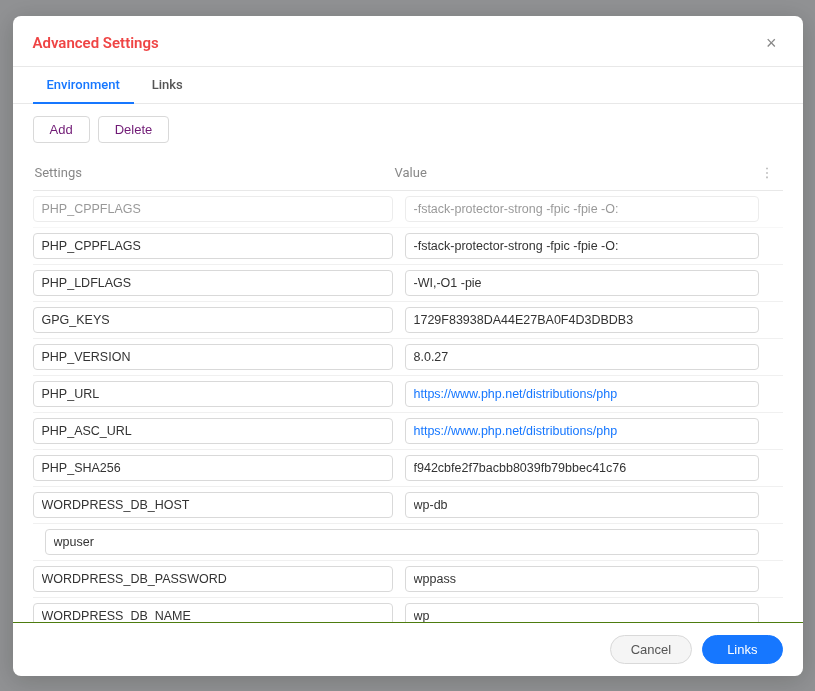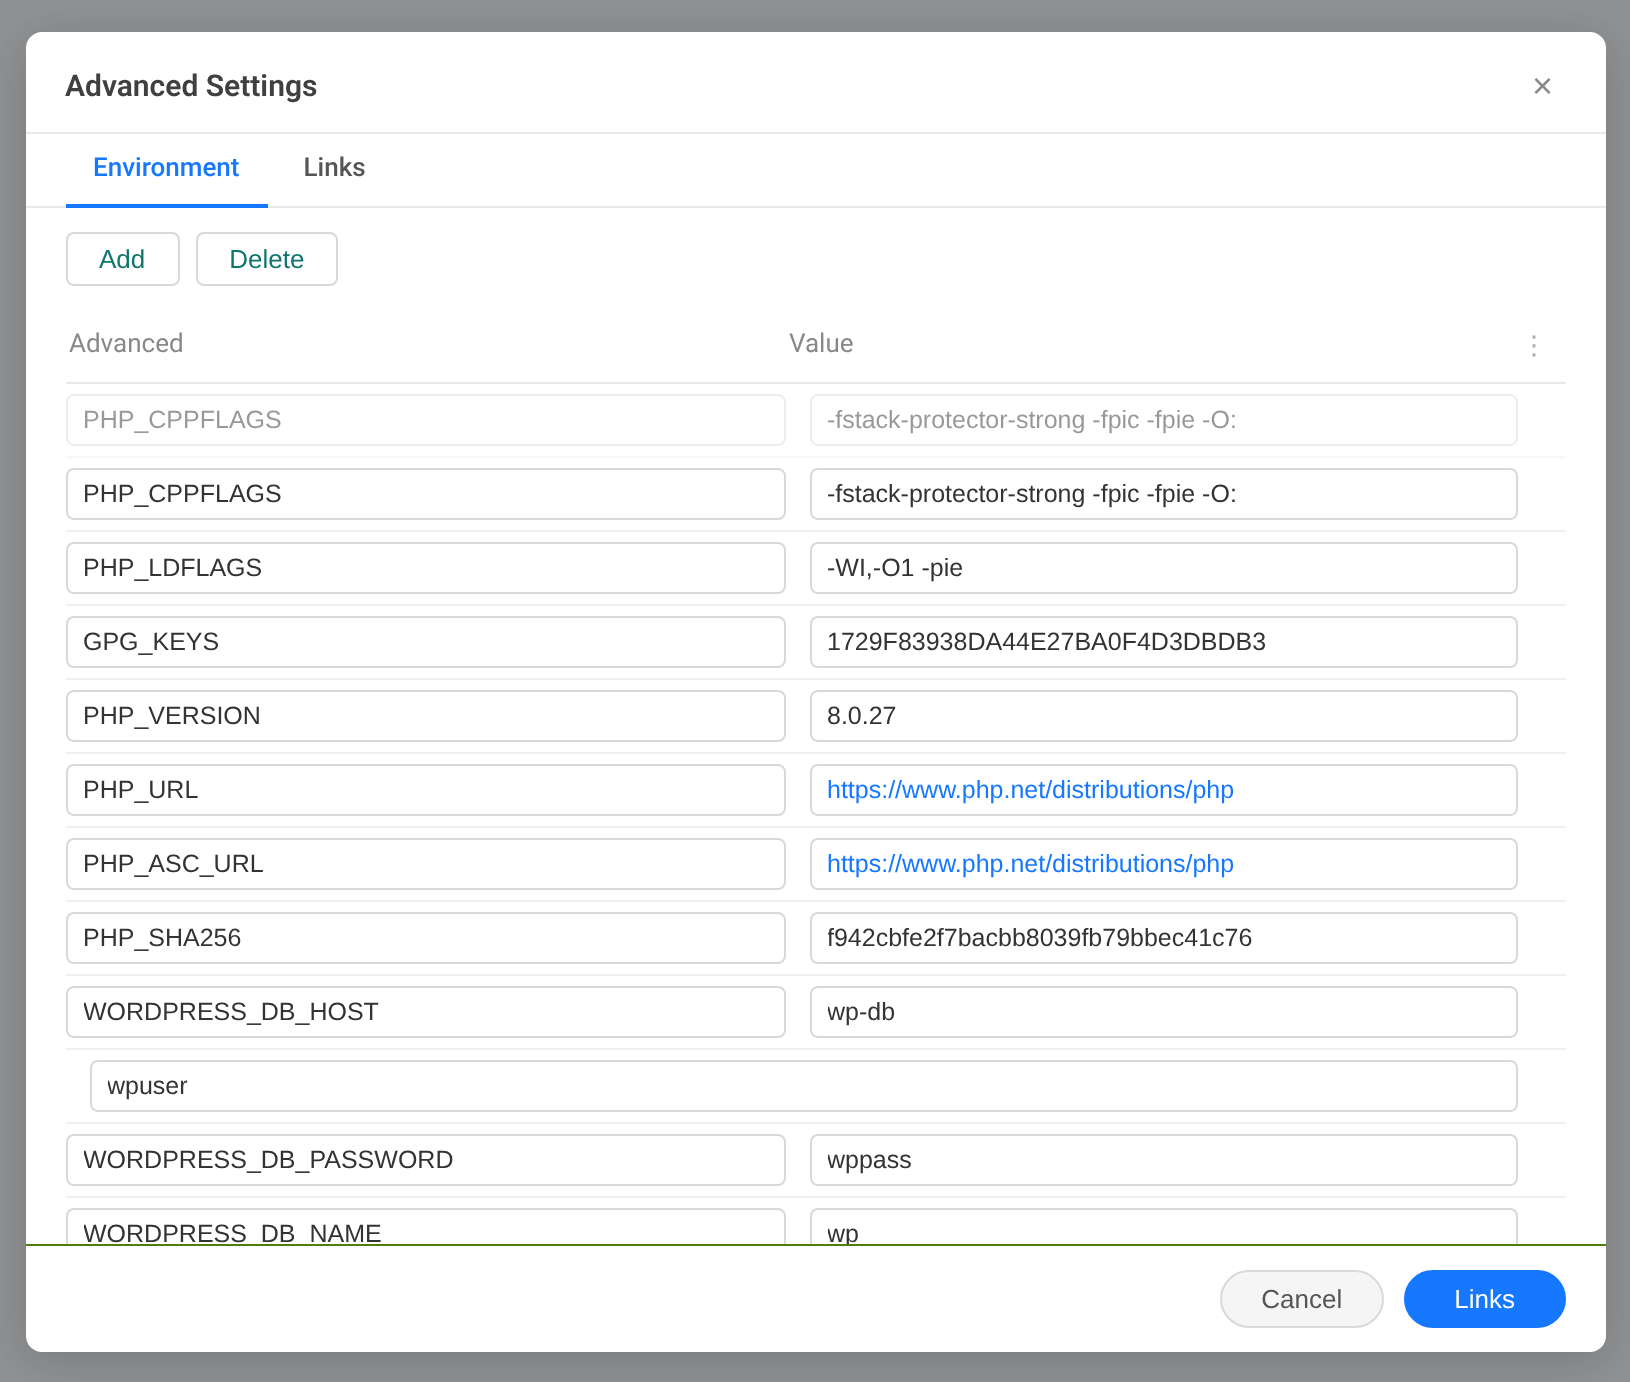--- a/index.html
+++ b/index.html
@@ -34,21 +34,21 @@
     .modal-header {
       display: flex;
       align-items: center;
       justify-content: space-between;
       padding: 16px 20px 12px 20px;
       border-bottom: 1px solid #e8e8e8;
     }
     .modal-title {
       font-size: 15px;
       font-weight: 600;
-      color: #404040;
+      color: #ef4444;
     }
     .close-btn {
       background: none;
       border: none;
       cursor: pointer;
       color: #888;
       font-size: 18px;
       line-height: 1;
       padding: 2px 6px;
       border-radius: 3px;
@@ -77,21 +77,21 @@
       display: flex;
       gap: 8px;
     }
     .btn {
       padding: 5px 16px;
       border-radius: 4px;
       font-size: 13px;
       cursor: pointer;
       border: 1px solid #d9d9d9;
       background: #fff;
-      color: #0f766e;
+      color: #701a75;
     }
     .btn-primary {
       background: #1677ff;
       color: #fff;
       border-color: #1677ff;
       padding: 6px 24px;
       border-radius: 20px;
     }
     .btn-cancel {
       background: #f5f5f5;
@@ -187,21 +187,21 @@
       </div>
     </div>
 
     <div class="toolbar">
       <button class="btn">Add</button>
       <button class="btn">Delete</button>
     </div>
 
     <div class="table-container">
       <div class="table-header">
-        <div class="col-variable th">Advanced</div>
+        <div class="col-variable th">Settings</div>
         <div class="col-value th">Value</div>
         <div class="col-actions th">
           <span style="color:#aaa;cursor:pointer;">⋮</span>
         </div>
       </div>
 
       <div class="table-row row-truncated">
         <div class="col-variable">
           <input class="cell-input" value="PHP_CPPFLAGS" readonly="" style="">
         </div>

